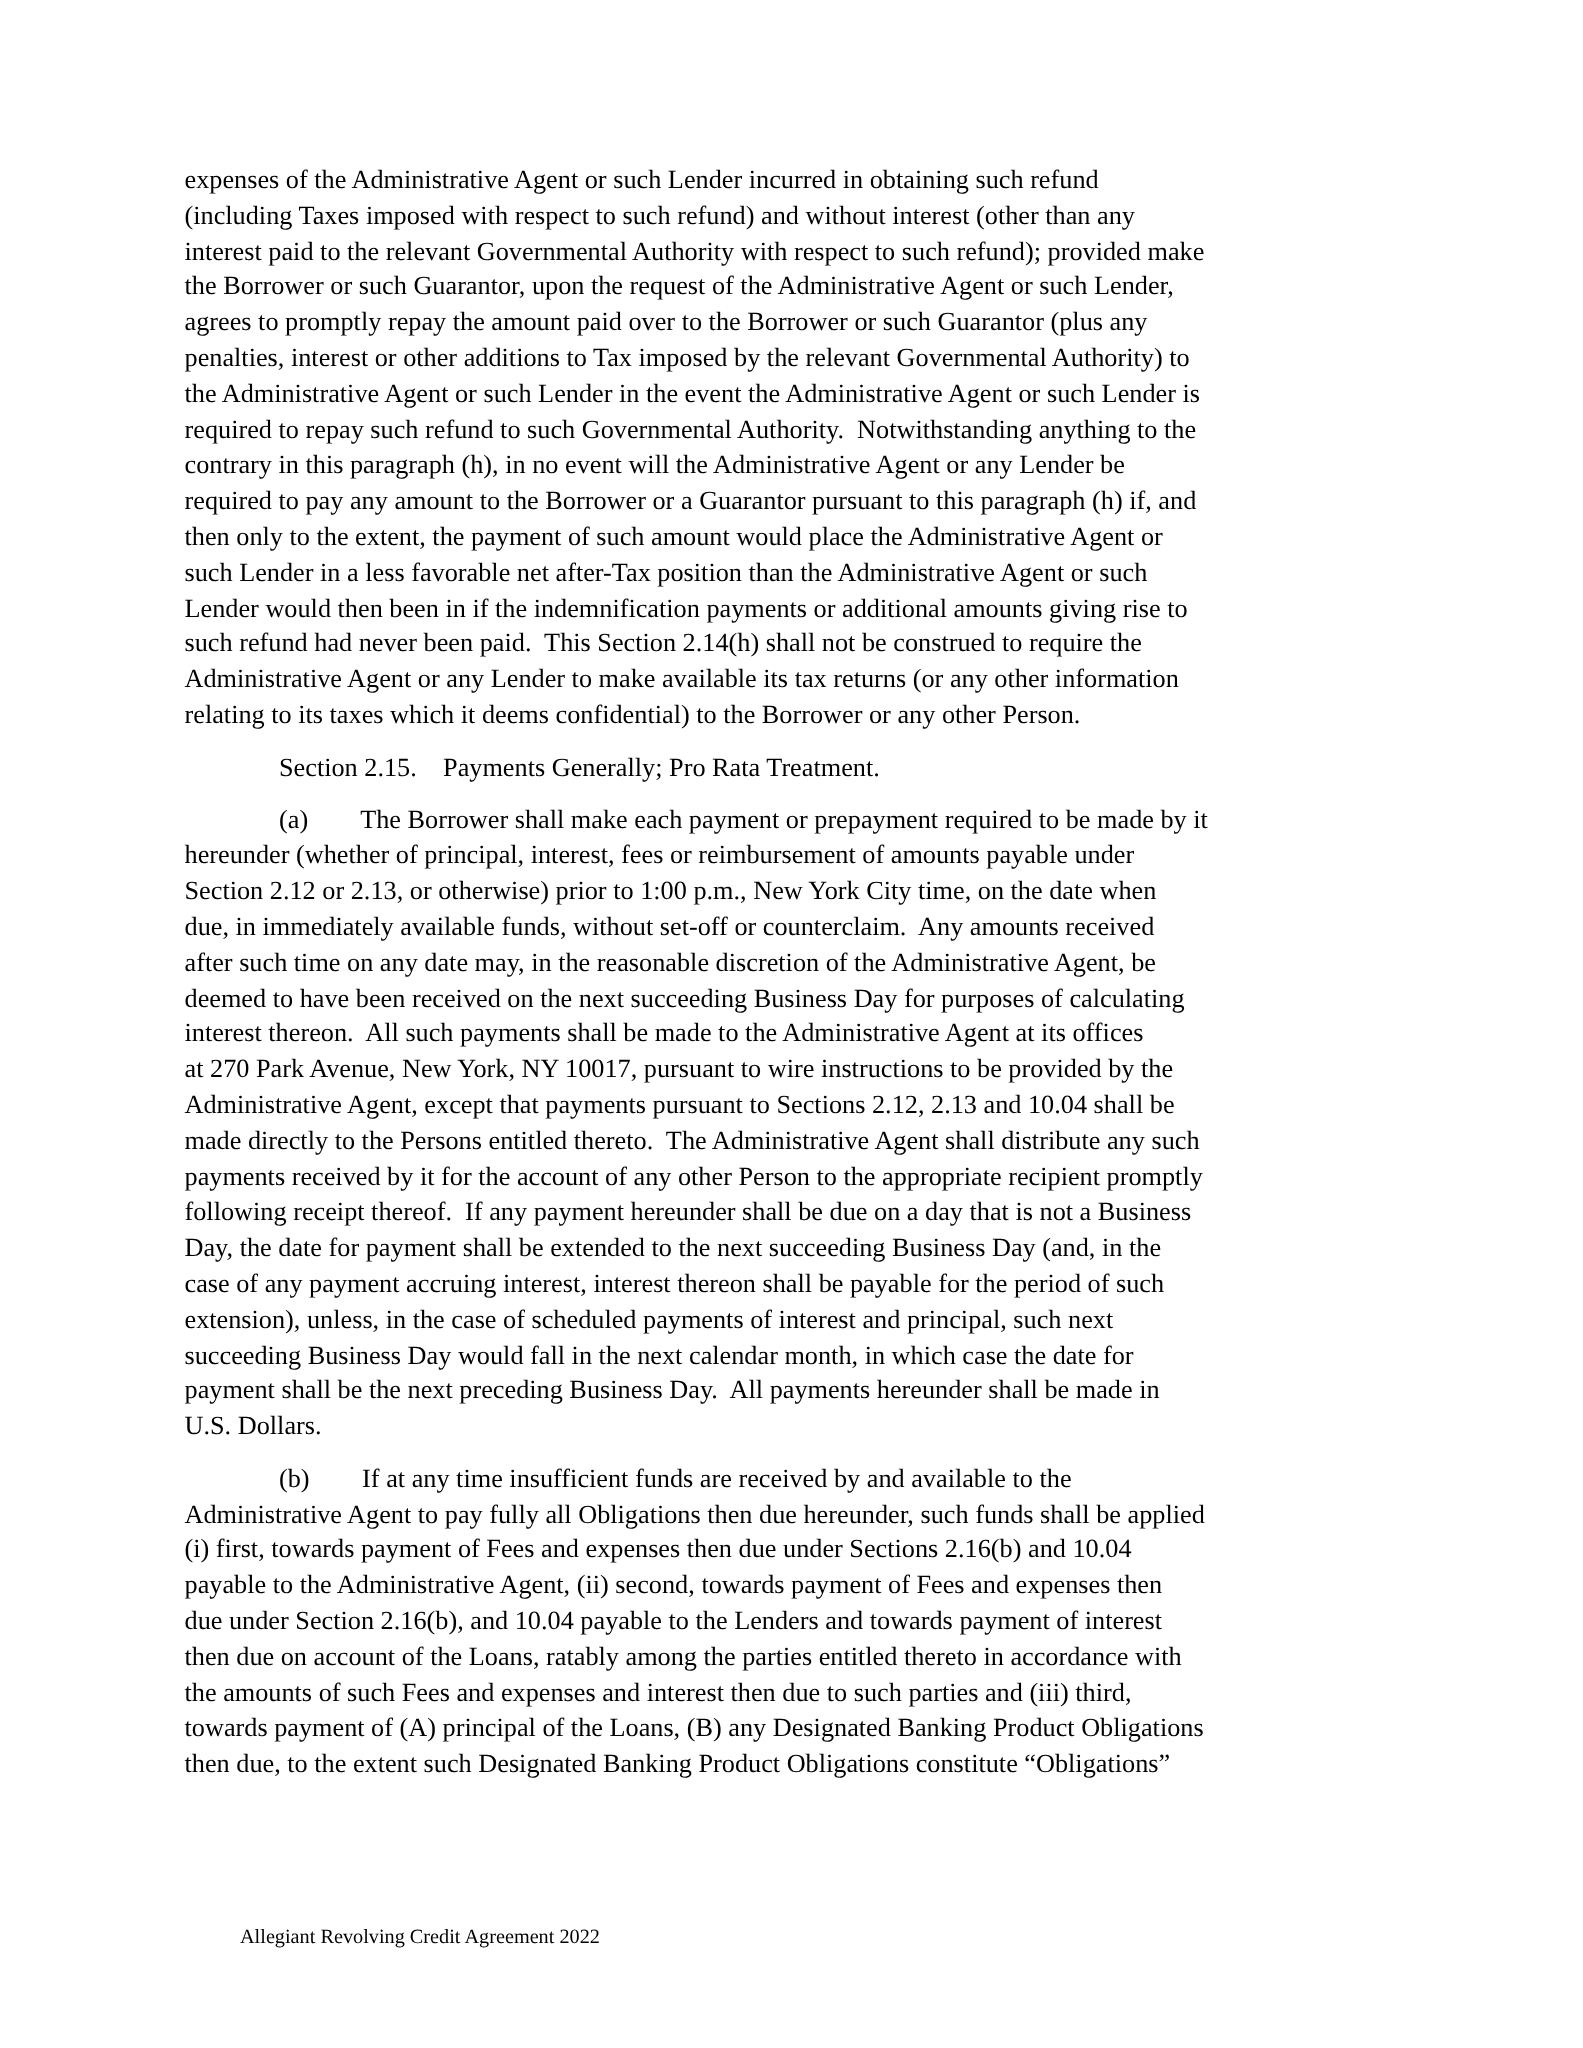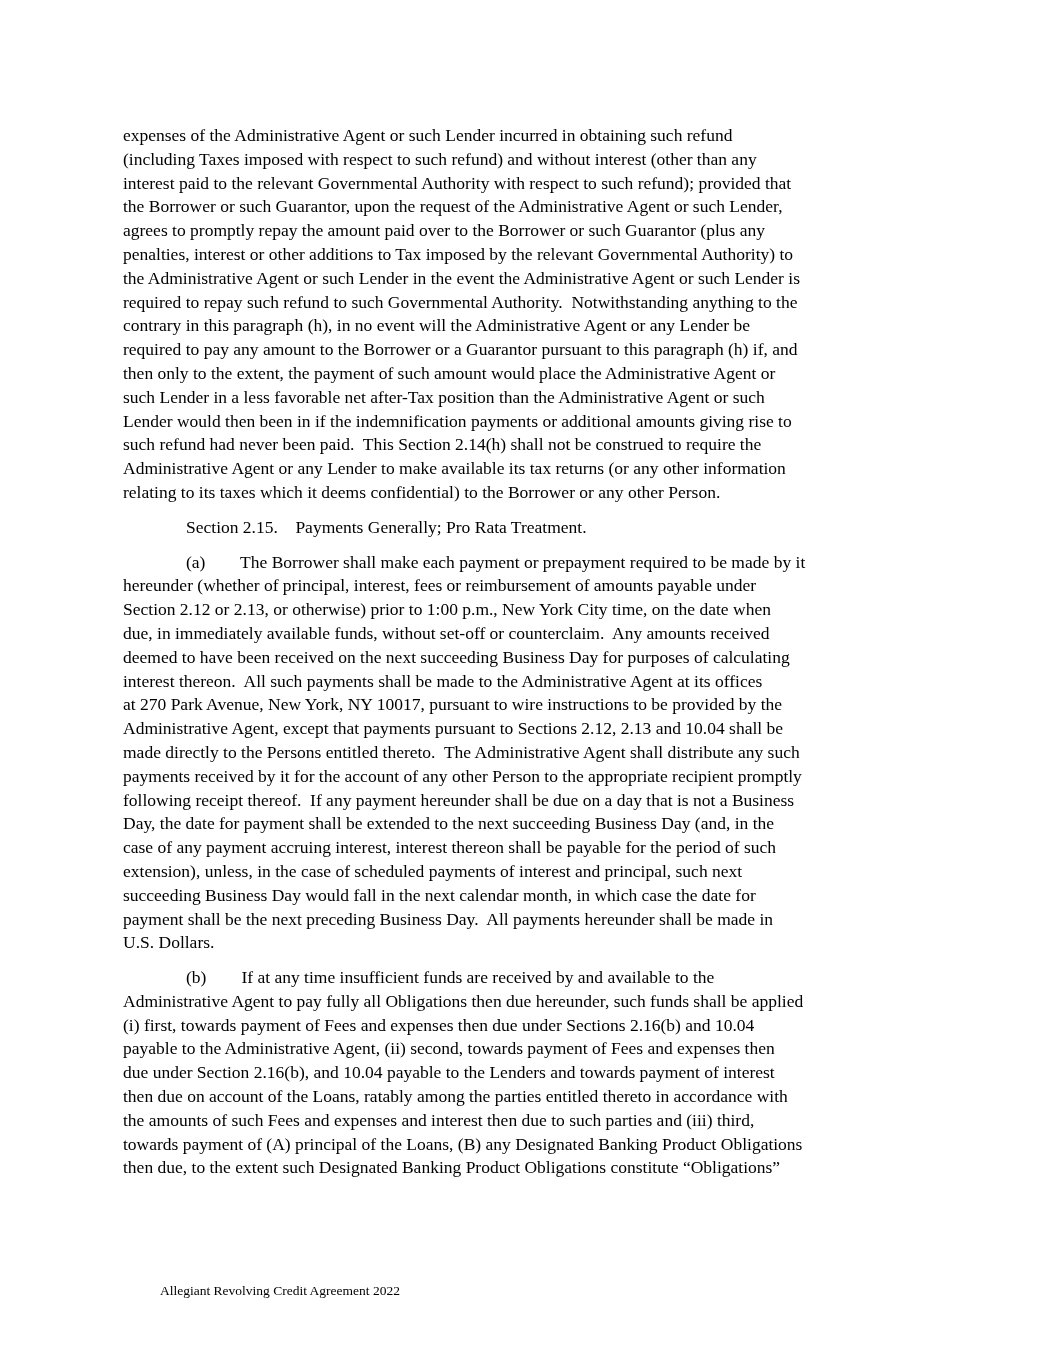--- a/index.html
+++ b/index.html
@@ -12,21 +12,21 @@
     width: 1055px;
     height: 1365px;
     background: #ffffff;
     color: #000000;
     font-family: "Liberation Serif", "DejaVu Serif", serif;
     overflow: hidden;
   }
   .doc-body {
     position: absolute;
     left: 123px;
-    top: 124px;
+    top: 108px;
     width: 832px;
     font-size: 17.5px;
     line-height: 23.8px;
   }
   .paragraph { margin: 0; }
   .paragraph + .paragraph { margin-top: 11px; }
   .line {
     white-space: pre;
   }
   .line.ind {
@@ -45,21 +45,21 @@
   }
 </style>
 </head>
 <body>
 
 <div class="page">
   <div class="doc-body">
       <div class="paragraph">
         <div class="line"><span class="">expenses of the Administrative Agent or such Lender incurred in obtaining such refund</span></div>
         <div class="line"><span class="">(including Taxes imposed with respect to such refund) and without interest (other than any</span></div>
-        <div class="line"><span class="">interest paid to the relevant Governmental Authority with respect to such refund); </span><span class="u">provided</span><span class=""> that</span></div>
+        <div class="line"><span class="">interest paid to the relevant Governmental Authority with respect to such refund); </span><span class="u">provided</span><span class=""> make</span></div>
         <div class="line"><span class="">the Borrower or such Guarantor, upon the request of the Administrative Agent or such Lender,</span></div>
         <div class="line"><span class="">agrees to promptly repay the amount paid over to the Borrower or such Guarantor (plus any</span></div>
         <div class="line"><span class="">penalties, interest or other additions to Tax imposed by the relevant Governmental Authority) to</span></div>
         <div class="line"><span class="">the Administrative Agent or such Lender in the event the Administrative Agent or such Lender is</span></div>
         <div class="line"><span class="">required to repay such refund to such Governmental Authority.  Notwithstanding anything to the</span></div>
         <div class="line"><span class="">contrary in this paragraph (h), in no event will the Administrative Agent or any Lender be</span></div>
         <div class="line"><span class="">required to pay any amount to the Borrower or a Guarantor pursuant to this paragraph (h) if, and</span></div>
         <div class="line"><span class="">then only to the extent, the payment of such amount would place the Administrative Agent or</span></div>
         <div class="line"><span class="">such Lender in a less favorable net after-Tax position than the Administrative Agent or such</span></div>
         <div class="line"><span class="">Lender would then been in if the indemnification payments or additional amounts giving rise to</span></div>
@@ -68,20 +68,21 @@
         <div class="line"><span class="">relating to its taxes which it deems confidential) to the Borrower or any other Person.</span></div>
       </div>
       <div class="paragraph heading">
         <div class="line ind"><span class="">Section 2.15.    </span><span class="u">Payments Generally; Pro Rata Treatment</span><span class="">.</span></div>
       </div>
       <div class="paragraph">
         <div class="line ind"><span class="">(a)        The Borrower shall make each payment or prepayment required to be made by it</span></div>
         <div class="line"><span class="">hereunder (whether of principal, interest, fees or reimbursement of amounts payable under</span></div>
         <div class="line"><span class="">Section 2.12 or 2.13, or otherwise) prior to 1:00 p.m., New York City time, on the date when</span></div>
         <div class="line"><span class="">due, in immediately available funds, without set-off or counterclaim.  Any amounts received</span></div>
+        <div class="line"><span class="">after such time on any date may, in the reasonable discretion of the Administrative Agent, be</span></div>
         <div class="line"><span class="">deemed to have been received on the next succeeding Business Day for purposes of calculating</span></div>
         <div class="line"><span class="">interest thereon.  All such payments shall be made to the Administrative Agent at its offices</span></div>
         <div class="line"><span class="">at 270 Park Avenue, New York, NY 10017, pursuant to wire instructions to be provided by the</span></div>
         <div class="line"><span class="">Administrative Agent, except that payments pursuant to Sections 2.12, 2.13 and 10.04 shall be</span></div>
         <div class="line"><span class="">made directly to the Persons entitled thereto.  The Administrative Agent shall distribute any such</span></div>
         <div class="line"><span class="">payments received by it for the account of any other Person to the appropriate recipient promptly</span></div>
         <div class="line"><span class="">following receipt thereof.  If any payment hereunder shall be due on a day that is not a Business</span></div>
         <div class="line"><span class="">Day, the date for payment shall be extended to the next succeeding Business Day (and, in the</span></div>
         <div class="line"><span class="">case of any payment accruing interest, interest thereon shall be payable for the period of such</span></div>
         <div class="line"><span class="">extension), unless, in the case of scheduled payments of interest and principal, such next</span></div>

